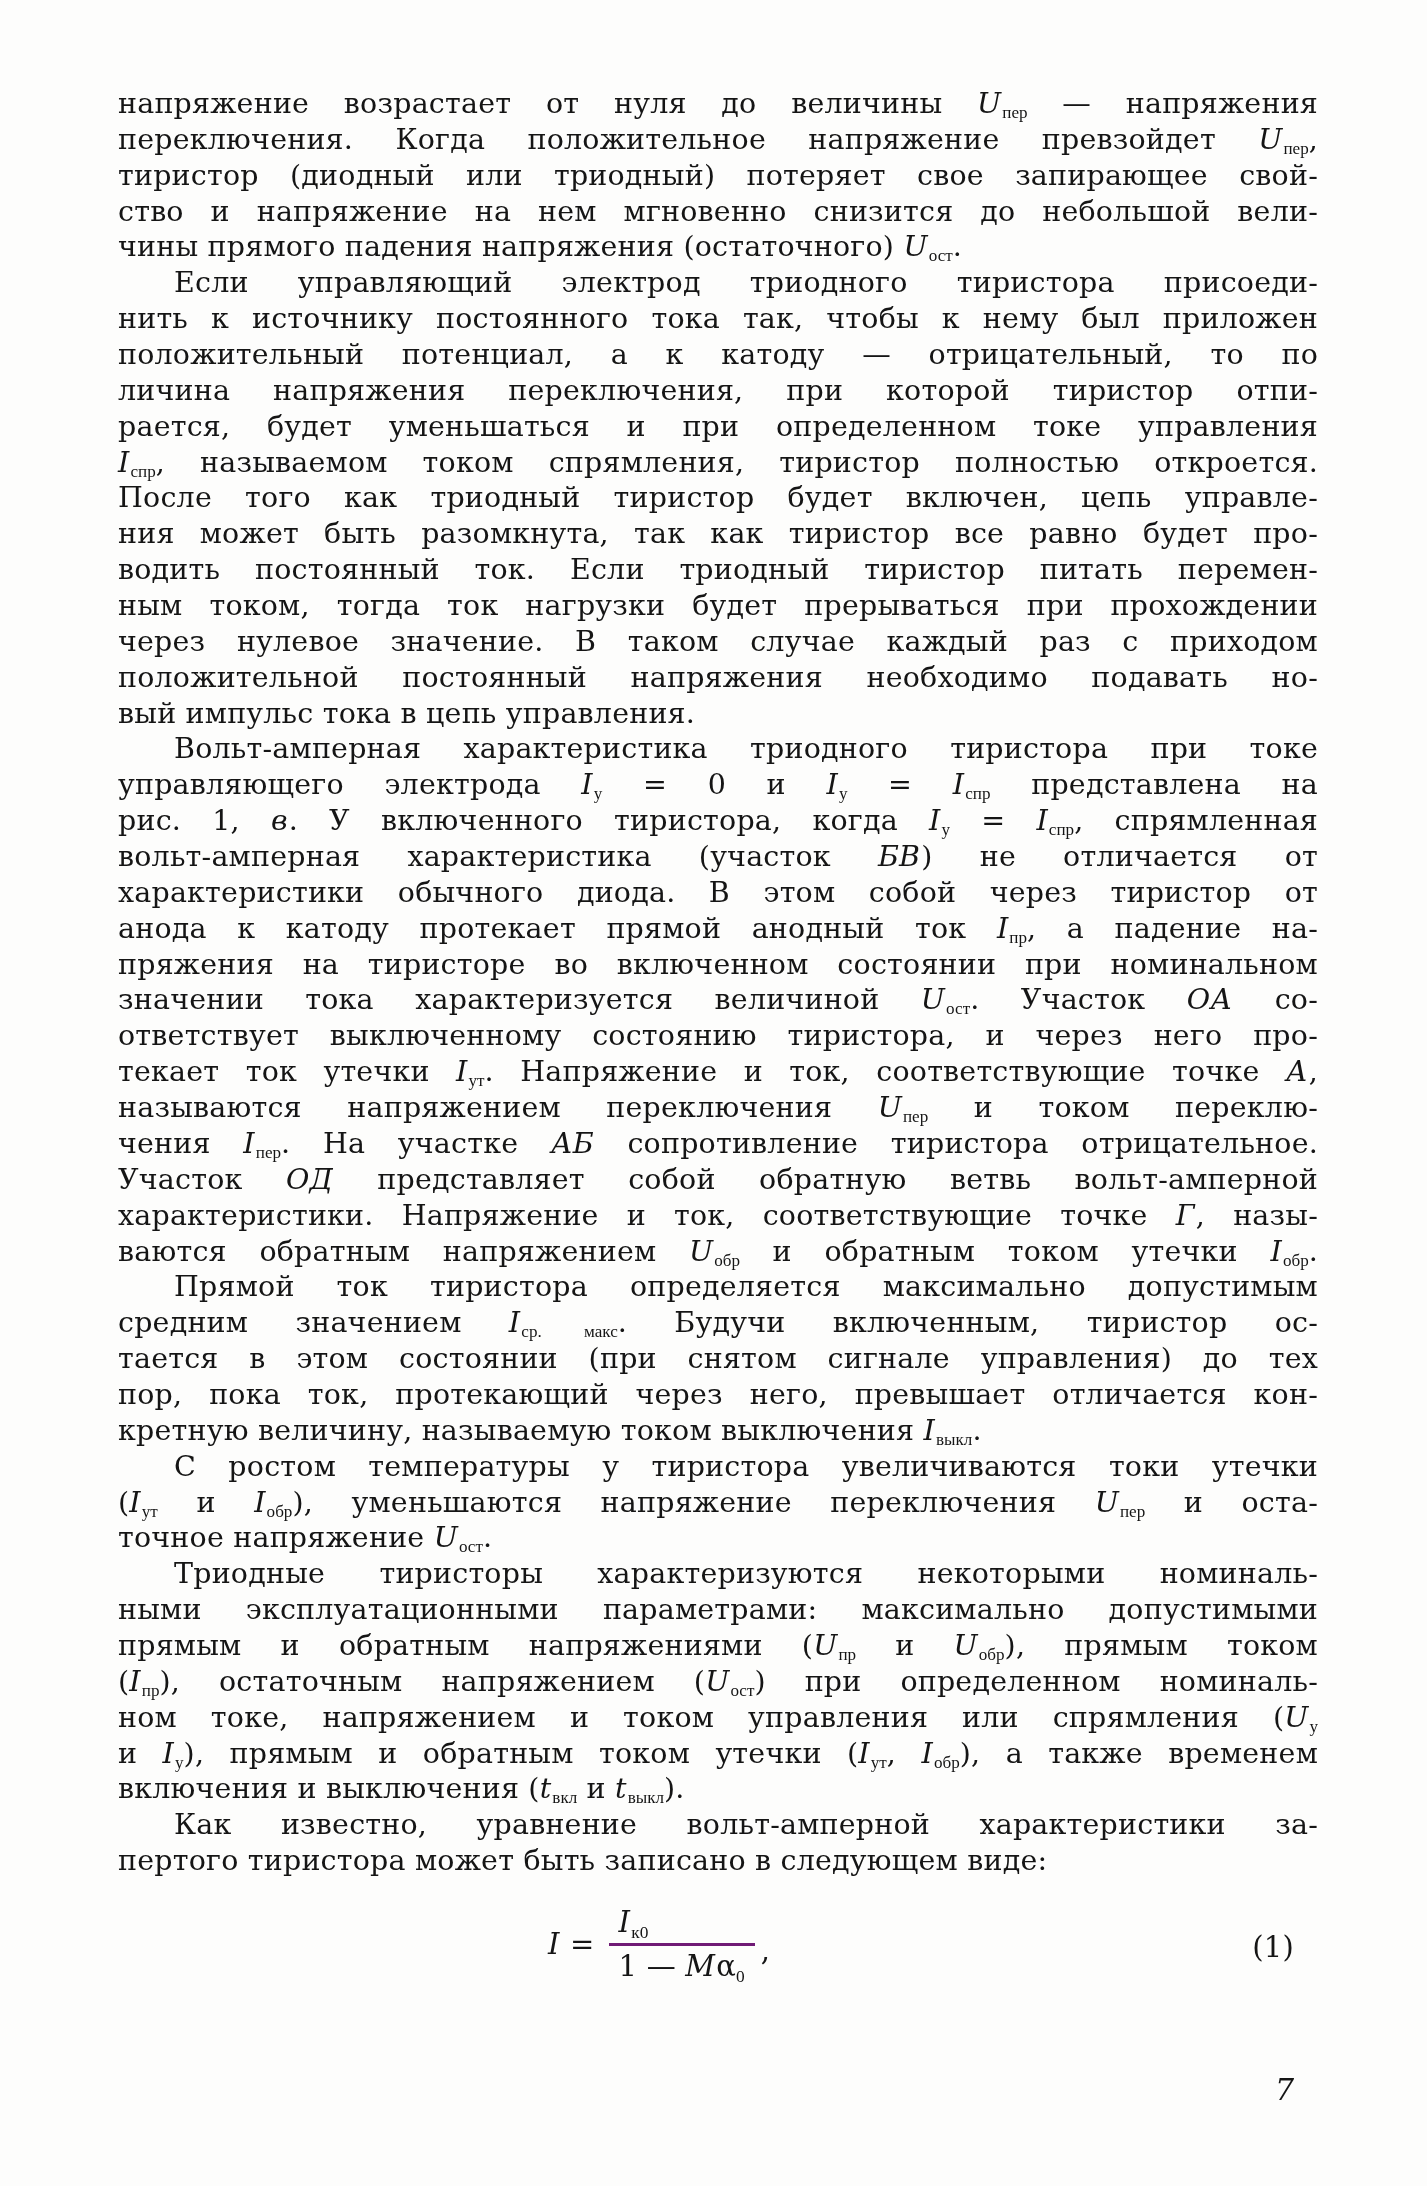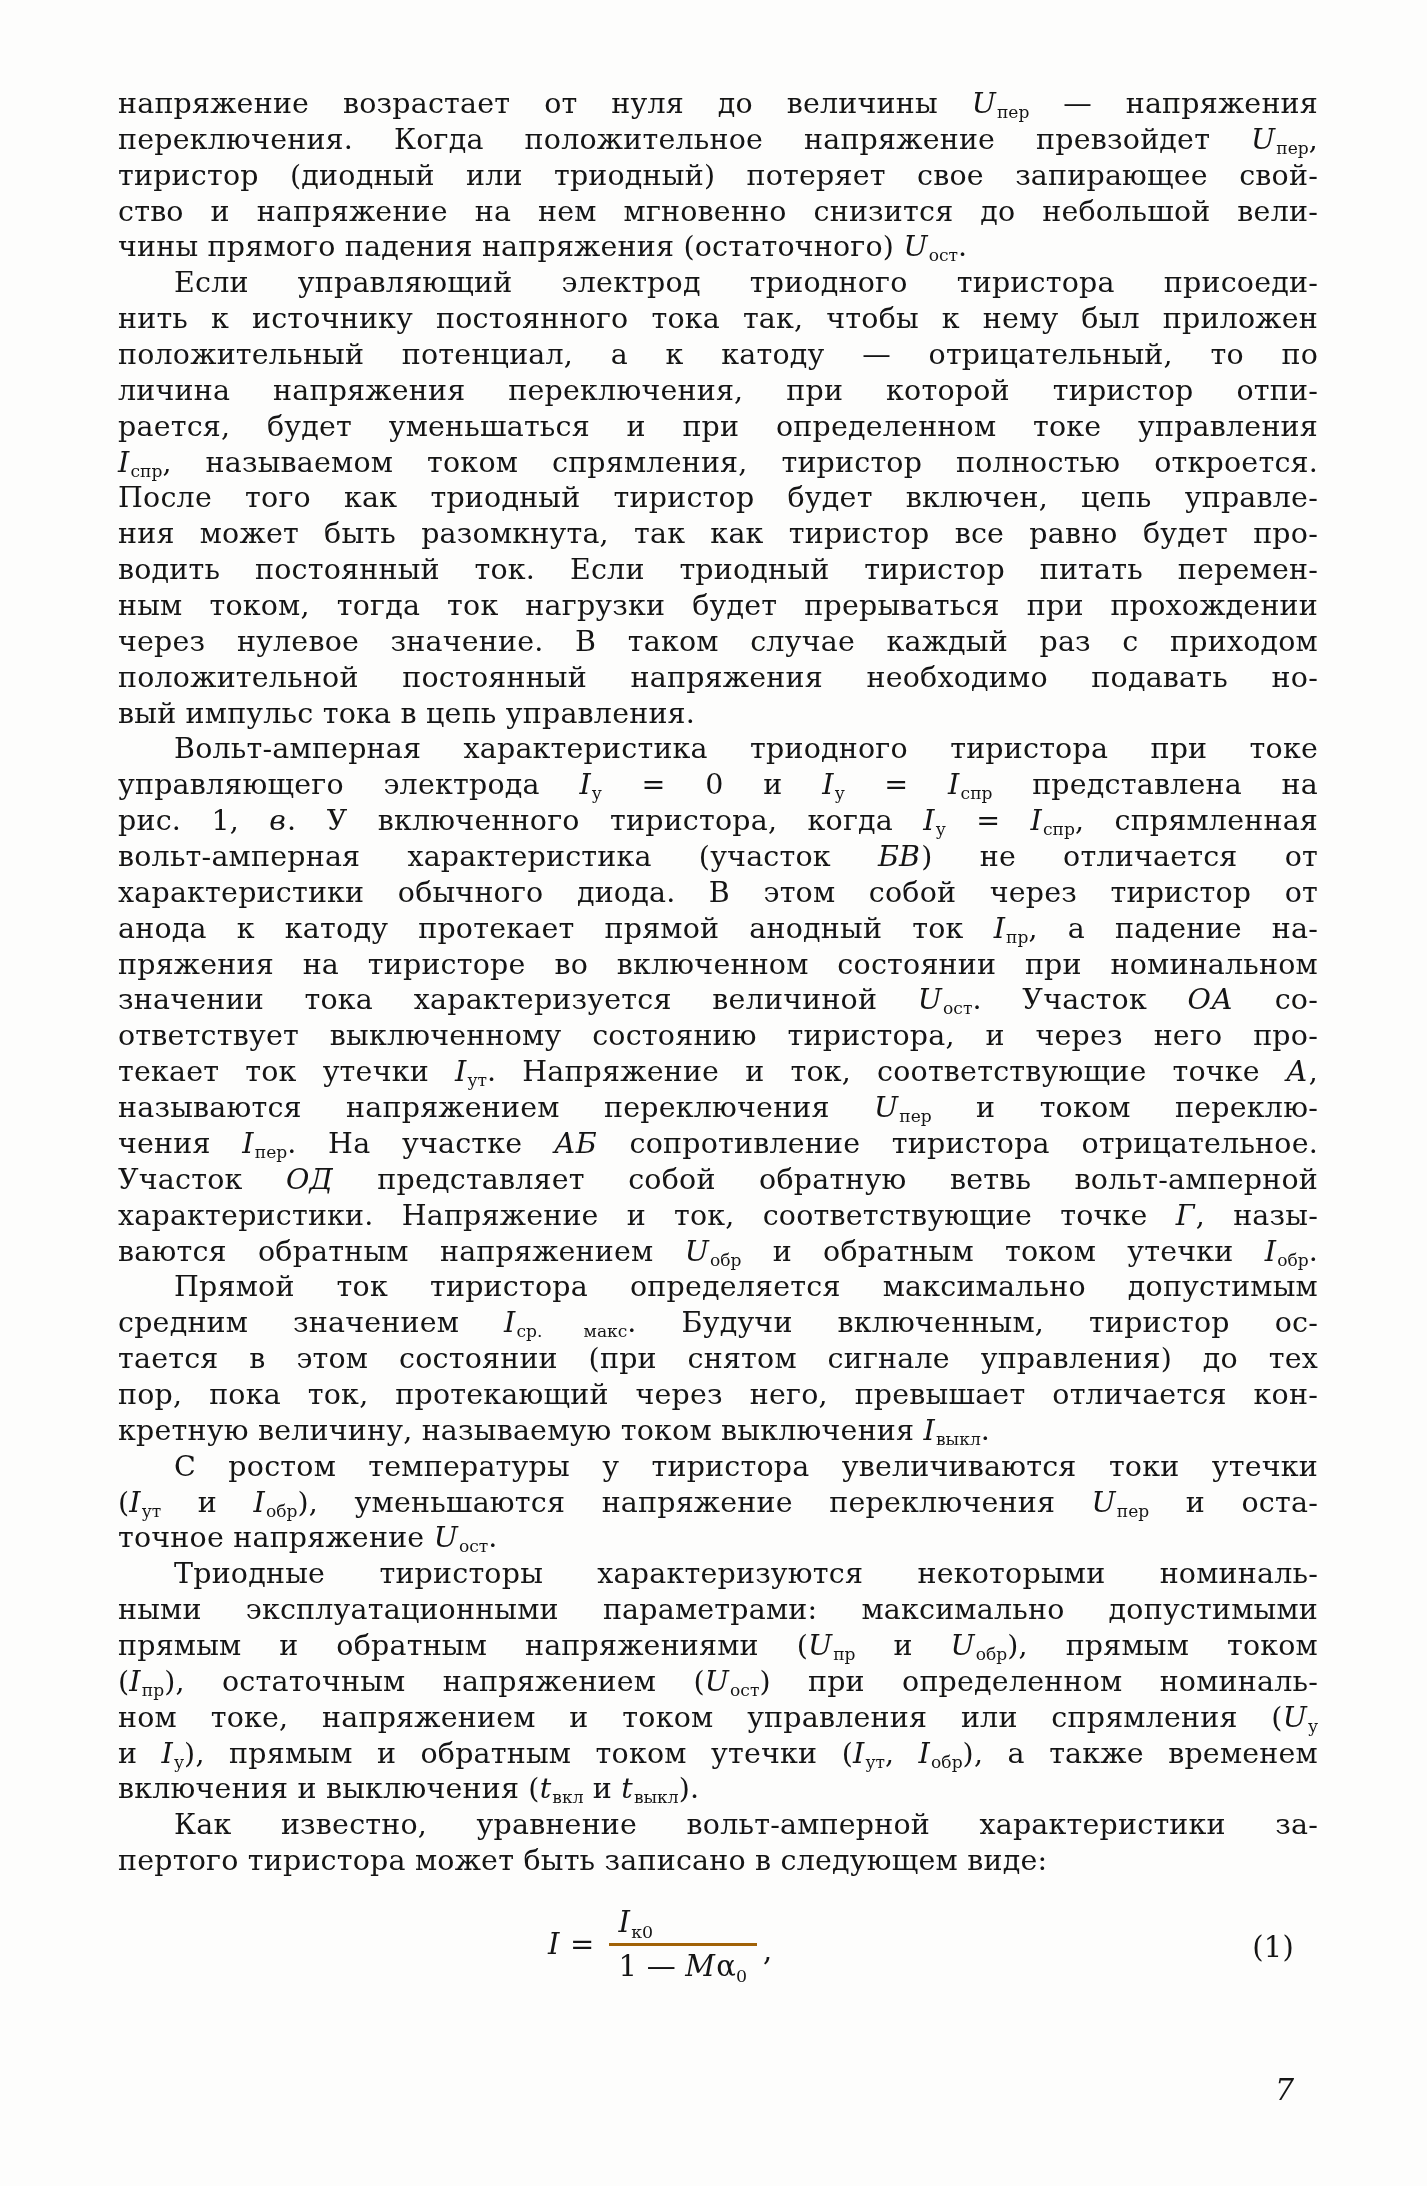--- a/index.html
+++ b/index.html
@@ -26,40 +26,41 @@
     text-align-last: justify;
   }
   .line.nojust { text-align-last: left; }
   .line.indent { text-indent: 56px; }
   i { font-style: italic; padding-right: 1px; }
   sub {
     font-size: 0.60em;
     line-height: 0;
     vertical-align: -0.32em;
     letter-spacing: 0;
+    font-family: Liberation Serif, serif;
   }
   .equation-row {
     position: relative;
     margin-top: 26px;
     height: 86px;
     text-align: left;
     text-align-last: left;
   }
   .eq-center {
     display: inline-flex;
     align-items: center;
     margin-left: 430px;
     font-size: 29px;
   }
   .eq-lhs { margin-right: 14px; }
   .frac { display: inline-block; text-align: center; }
   .frac .num { display: block; padding: 0 10px 2px; }
   .frac .den {
     display: block;
-    border-top: 3px solid #a16207;
+    border-top: 3px solid #701a75;
     padding: 3px 10px 0;
   }
   .eq-trail {
     align-self: flex-end;
     margin-left: 6px;
     padding-bottom: 16px;
   }
   .eq-label {
     position: absolute;
     right: 24px;

